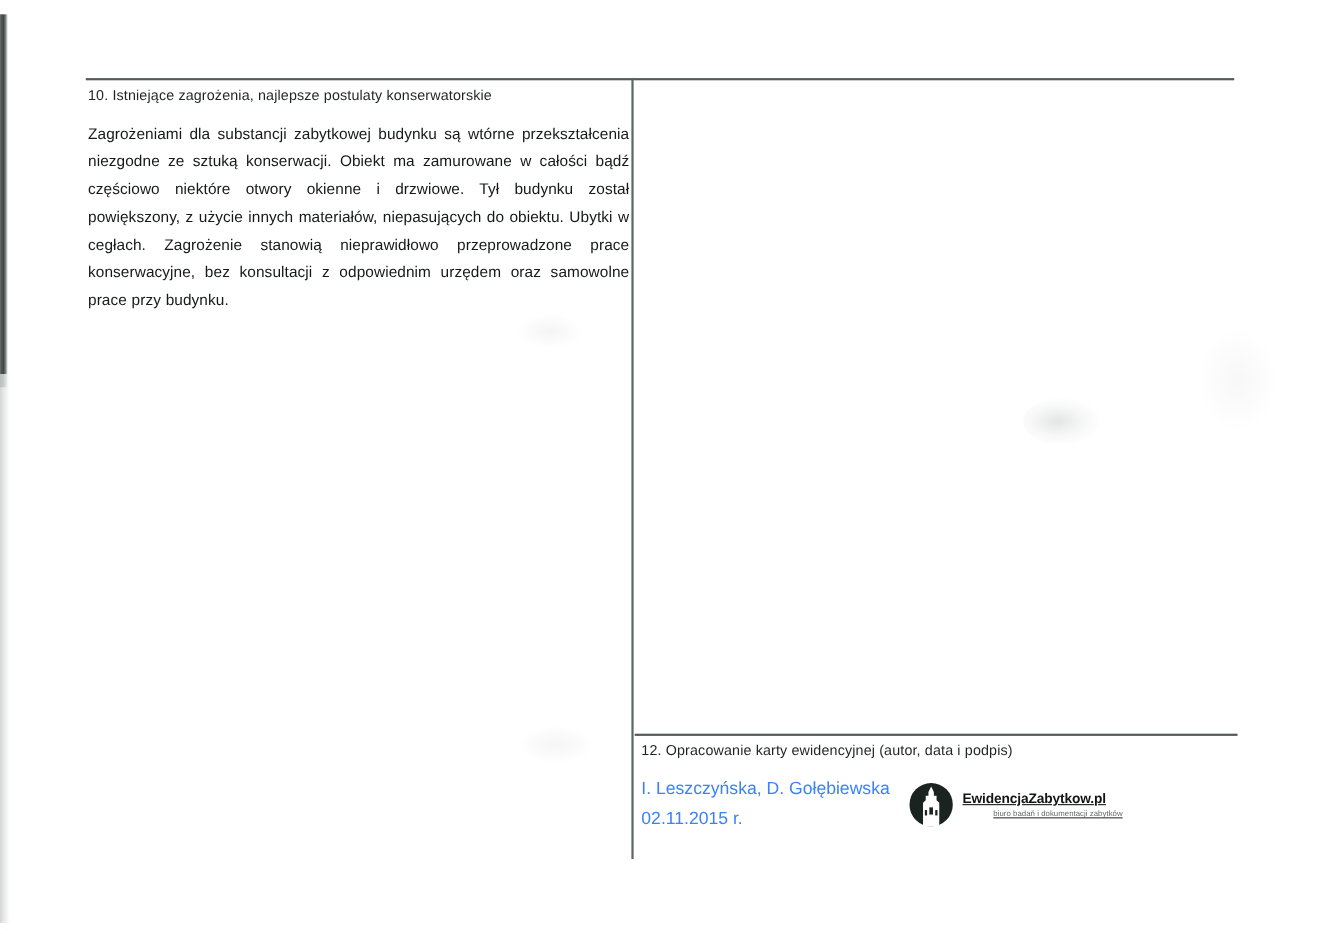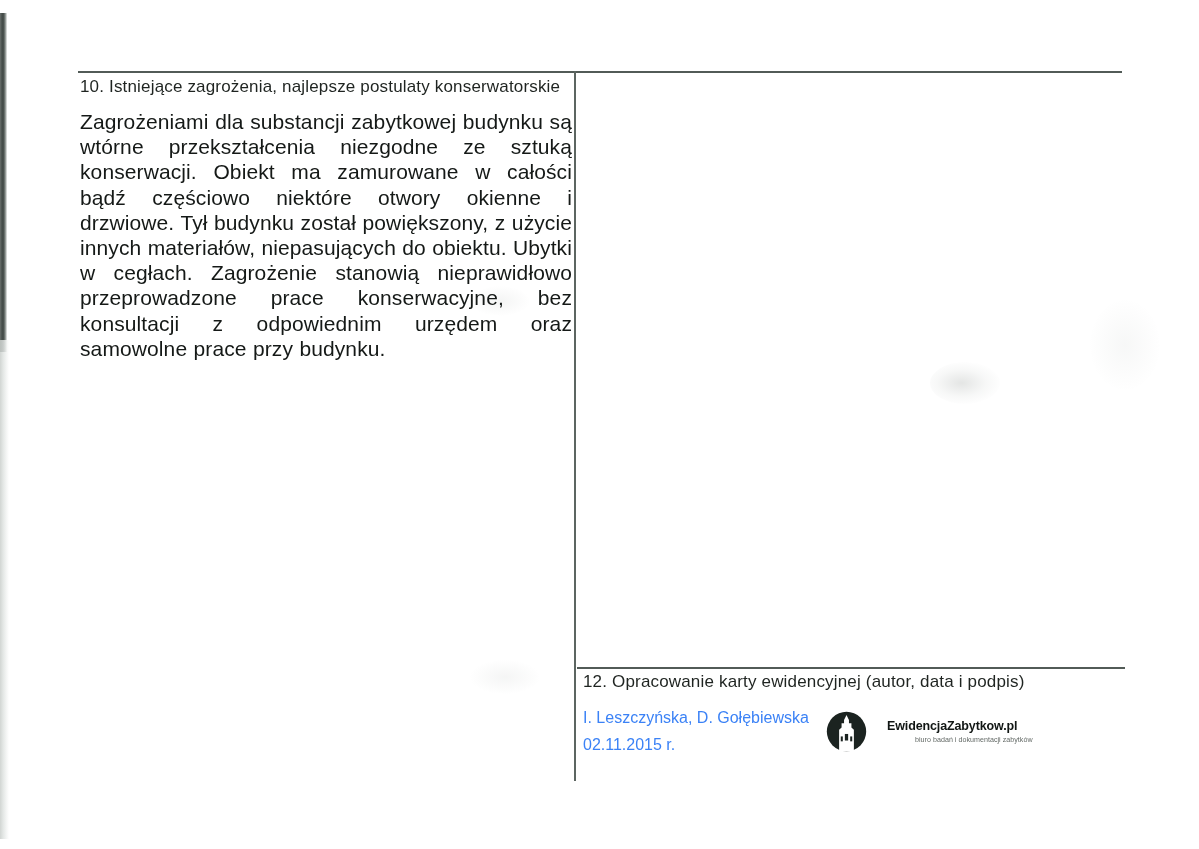--- a/index.html
+++ b/index.html
@@ -135,30 +135,30 @@
   }
   .section12 {
     position: absolute;
     left: 583px;
     top: 673px;
     width: 545px;
   }
 
   
   .section-head {
-    font-size: 17px;
+    font-size: 13px;
     line-height: 17px;
     color: #1f2421;
     margin: 0;
     font-weight: 400;
     letter-spacing: 0.01em;
   }
 
   .body-text {
-    font-size: 21px;
+    font-size: 14px;
     line-height: 25.2px;
     color: #151917;
     text-align: justify;
     margin: 14px 0 0 0;
     letter-spacing: 0.005em;
     word-spacing: 0.02em;
   }
 
   .author-block {
     margin-top: 14px;
@@ -170,21 +170,22 @@
 
   
   .logo {
     position: absolute;
     left: 826px;
     top: 707px;
     width: 178px;
     height: 48px;
     display: flex;
     align-items: center;
-    gap: 20px;
+    gap: 8px;
+    text-decoration: underline;
   }
   .logo-mark {
     width: 41px;
     height: 41px;
     flex: 0 0 41px;
   }
   .logo-text {
     display: flex;
     flex-direction: column;
     justify-content: center;

